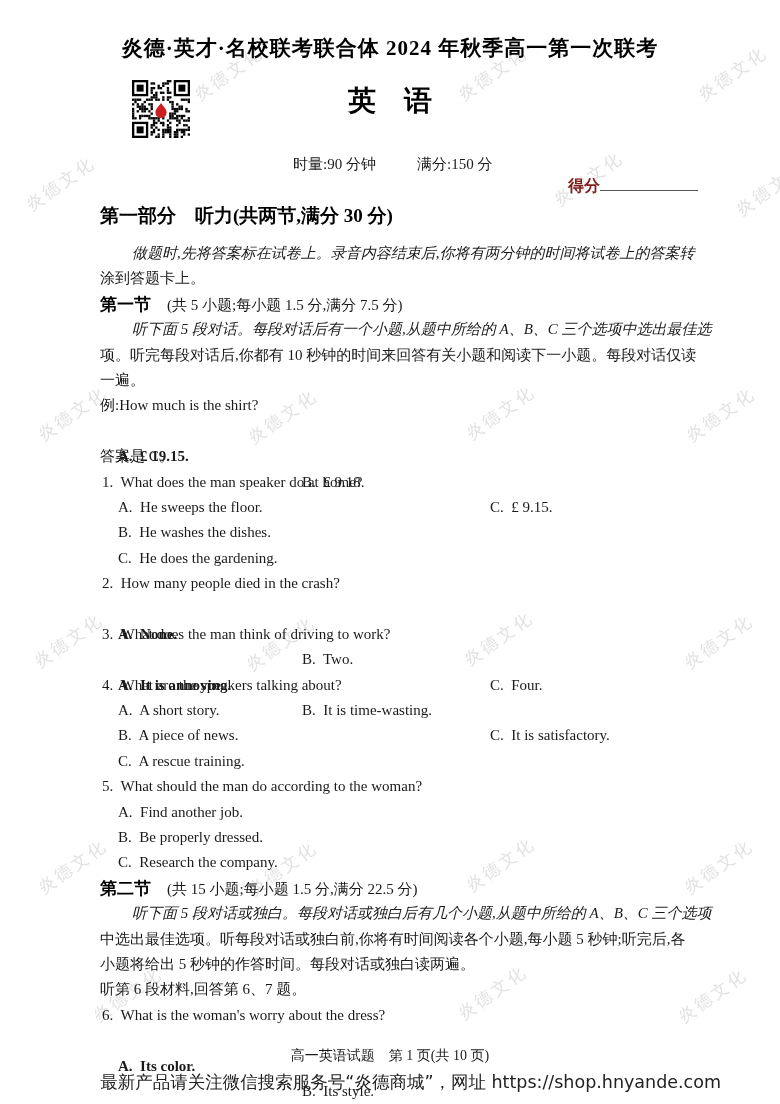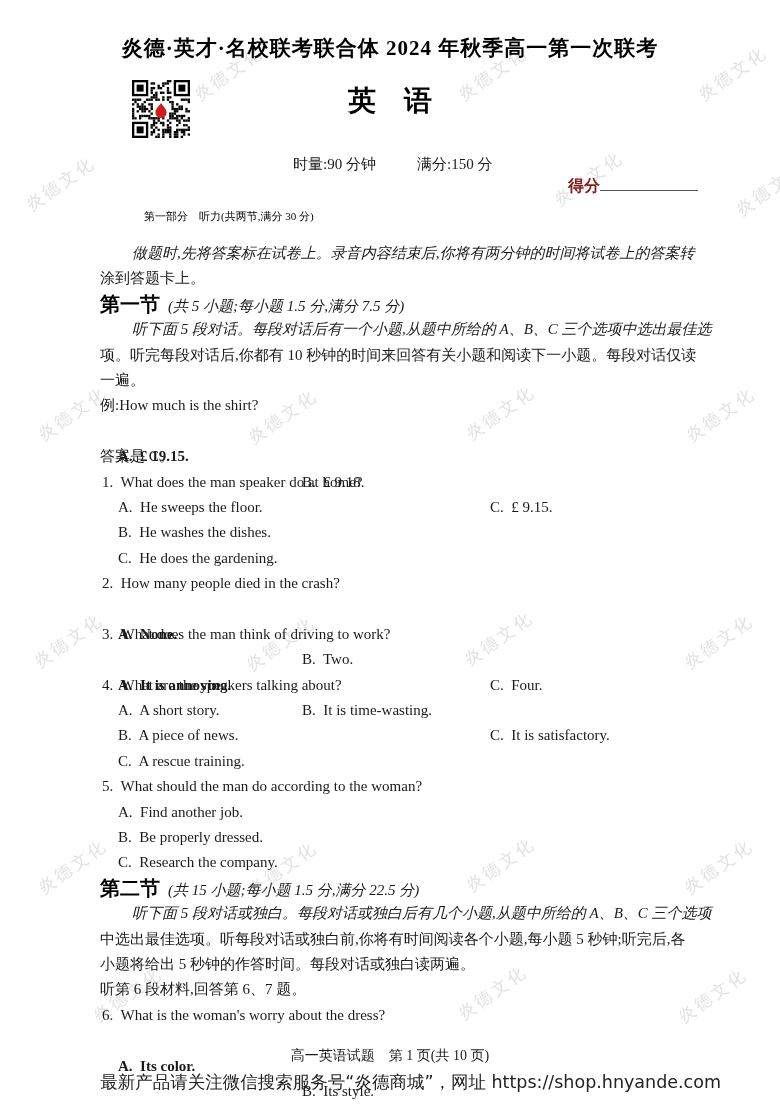--- a/index.html
+++ b/index.html
@@ -37,26 +37,26 @@
   }
   .score-line{
     display:inline-block;width:98px;height:14px;
     border-bottom:1.5px solid #555;vertical-align:baseline;
   }
 
   
   .content{position:absolute;left:100px;top:204px;width:584px;font-size:15px;}
   .content .line{height:25.4px;line-height:25.4px;white-space:pre;position:relative;}
   .part-heading{
-    height:37px;line-height:24px;font-weight:normal;font-size:11px;white-space:pre;color:#000;margin-left:44px;
+    height:37px;line-height:24px;font-weight:bold;font-size:19px;white-space:pre;color:#000;
   }
   .indent{padding-left:32px;font-style:italic;}
   .sec-line{height:25.4px;line-height:25.4px;white-space:pre;}
-  .sec-label{font-weight:bold;font-size:20px;color:#000;}
-  .sec-meta{margin-left:8px;font-style:italic;}
+  .sec-label{font-weight:bold;font-size:17px;color:#000;}
+  .sec-meta{margin-left:16px;}
   .q{padding-left:2px;}
   .opt-list{padding-left:18px;}
   .opt-row span{position:absolute;white-space:pre;}
   .optA{left:18px;font-weight:bold;}
   .optB{left:202px;}
   .optC{left:390px;}
 
   
   .footer-page{
     position:absolute;top:1047px;left:0;width:780px;text-align:center;

